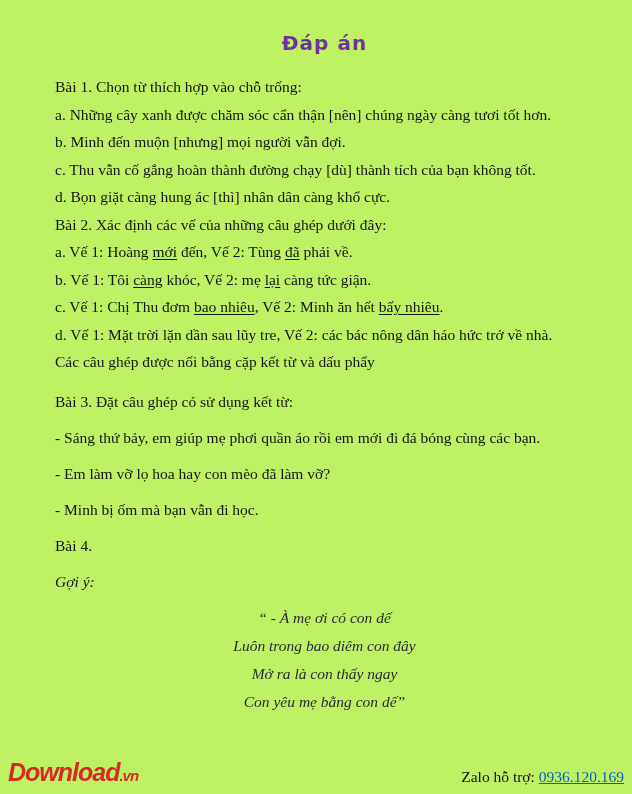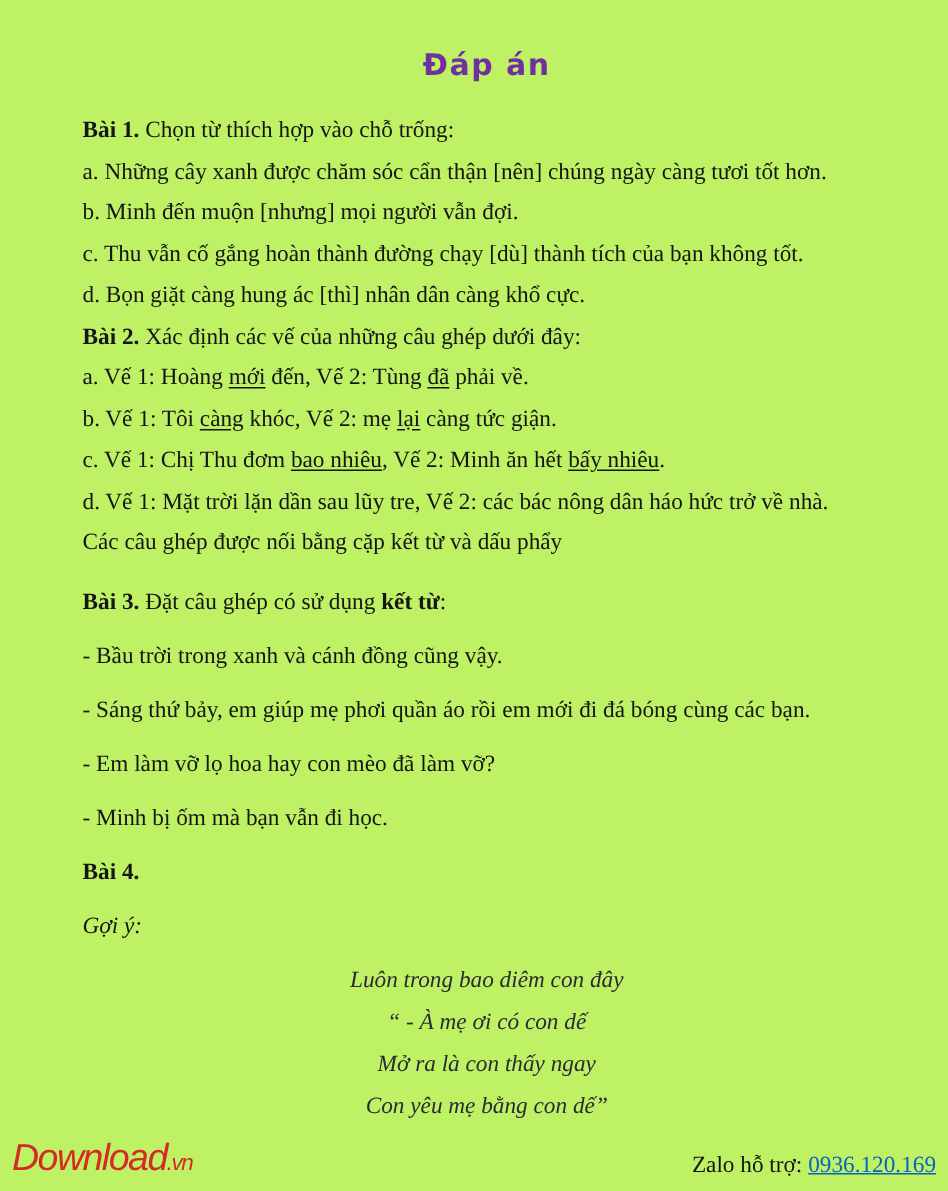--- a/index.html
+++ b/index.html
@@ -35,29 +35,29 @@
   }
   p.tight  { margin-bottom: 9.5px; }
   p.spaced { margin-bottom: 18px; }
   p.poem {
     margin-bottom: 10px;
     text-align: center;
     font-style: italic;
     color: #2a2a33;
     white-space: nowrap;
   }
-  .b { font-weight: bold; }
+  .b { font-weight: normal; }
   .u { text-decoration: underline; text-underline-offset: 2px; }
   .i { font-style: italic; margin-top: 42px; }
   .footer-logo {
     position: absolute;
     left: 8px;
     bottom: 4px;
     font-family: "Liberation Sans", sans-serif;
-    font-weight: normal;
+    font-weight: bold;
     font-style: italic;
     font-size: 25px;
     line-height: 28px;
     letter-spacing: -1px;
     color: var(--logo-color, #D42B26);
     cursor: default;
   }
   .footer-logo .vn { font-size: 15px; }
   .footer-zalo {
     position: absolute;
@@ -84,28 +84,27 @@
         <p class="line tight"><span>b. Minh đến muộn [nhưng] mọi người vẫn đợi.</span></p>
         <p class="line tight"><span>c. Thu vẫn cố gắng hoàn thành đường chạy [dù] thành tích của bạn không tốt.</span></p>
         <p class="line tight"><span>d. Bọn giặt càng hung ác [thì] nhân dân càng khổ cực.</span></p>
         <p class="line tight"><span class="b">Bài 2.</span><span> Xác định các vế của những câu ghép dưới đây:</span></p>
         <p class="line tight"><span>a. Vế 1: Hoàng </span><span class="u">mới</span><span> đến, Vế 2: Tùng </span><span class="u">đã</span><span> phải về.</span></p>
         <p class="line tight"><span>b. Vế 1: Tôi </span><span class="u">càng</span><span> khóc, Vế 2: mẹ </span><span class="u">lại</span><span> càng tức giận.</span></p>
         <p class="line tight"><span>c. Vế 1: Chị Thu đơm </span><span class="u">bao nhiêu</span><span>, Vế 2: Minh ăn hết </span><span class="u">bấy nhiêu</span><span>.</span></p>
         <p class="line tight"><span>d. Vế 1: Mặt trời lặn dần sau lũy tre, Vế 2: các bác nông dân háo hức trở về nhà.</span></p>
         <p class="line tight"><span>Các câu ghép được nối bằng cặp kết từ và dấu phẩy</span></p>
         <p class="line spaced" style="margin-top: 22px;"><span class="b">Bài 3.</span><span> Đặt câu ghép có sử dụng </span><span class="b">kết từ</span><span>:</span></p>
-        <p class="line spaced"><span>- Bầu trời trong xanh và cánh đồng cũng vậy.</span></p>
         <p class="line spaced"><span>- Sáng thứ bảy, em giúp mẹ phơi quần áo rồi em mới đi đá bóng cùng các bạn.</span></p>
         <p class="line spaced"><span>- Em làm vỡ lọ hoa hay con mèo đã làm vỡ?</span></p>
         <p class="line spaced"><span>- Minh bị ốm mà bạn vẫn đi học.</span></p>
         <p class="line spaced"><span class="b">Bài 4.</span></p>
         <p class="line spaced"><span class="i">Gợi ý:</span></p>
+        <p class="line poem"><span>“ - À mẹ ơi có con dế</span></p>
         <p class="line poem"><span>Luôn trong bao diêm con đây</span></p>
-        <p class="line poem"><span>“ - À mẹ ơi có con dế</span></p>
         <p class="line poem"><span>Mở ra là con thấy ngay</span></p>
         <p class="line poem"><span>Con yêu mẹ bằng con dế”</span></p>
       </div>
   </div>
 
   <div class="footer-logo"><span>Download</span><span class="vn">.vn</span></div>
 
   <div class="footer-zalo"><span>Zalo hỗ trợ: </span><a href="#">0936.120.169</a></div>
 </div>
 

